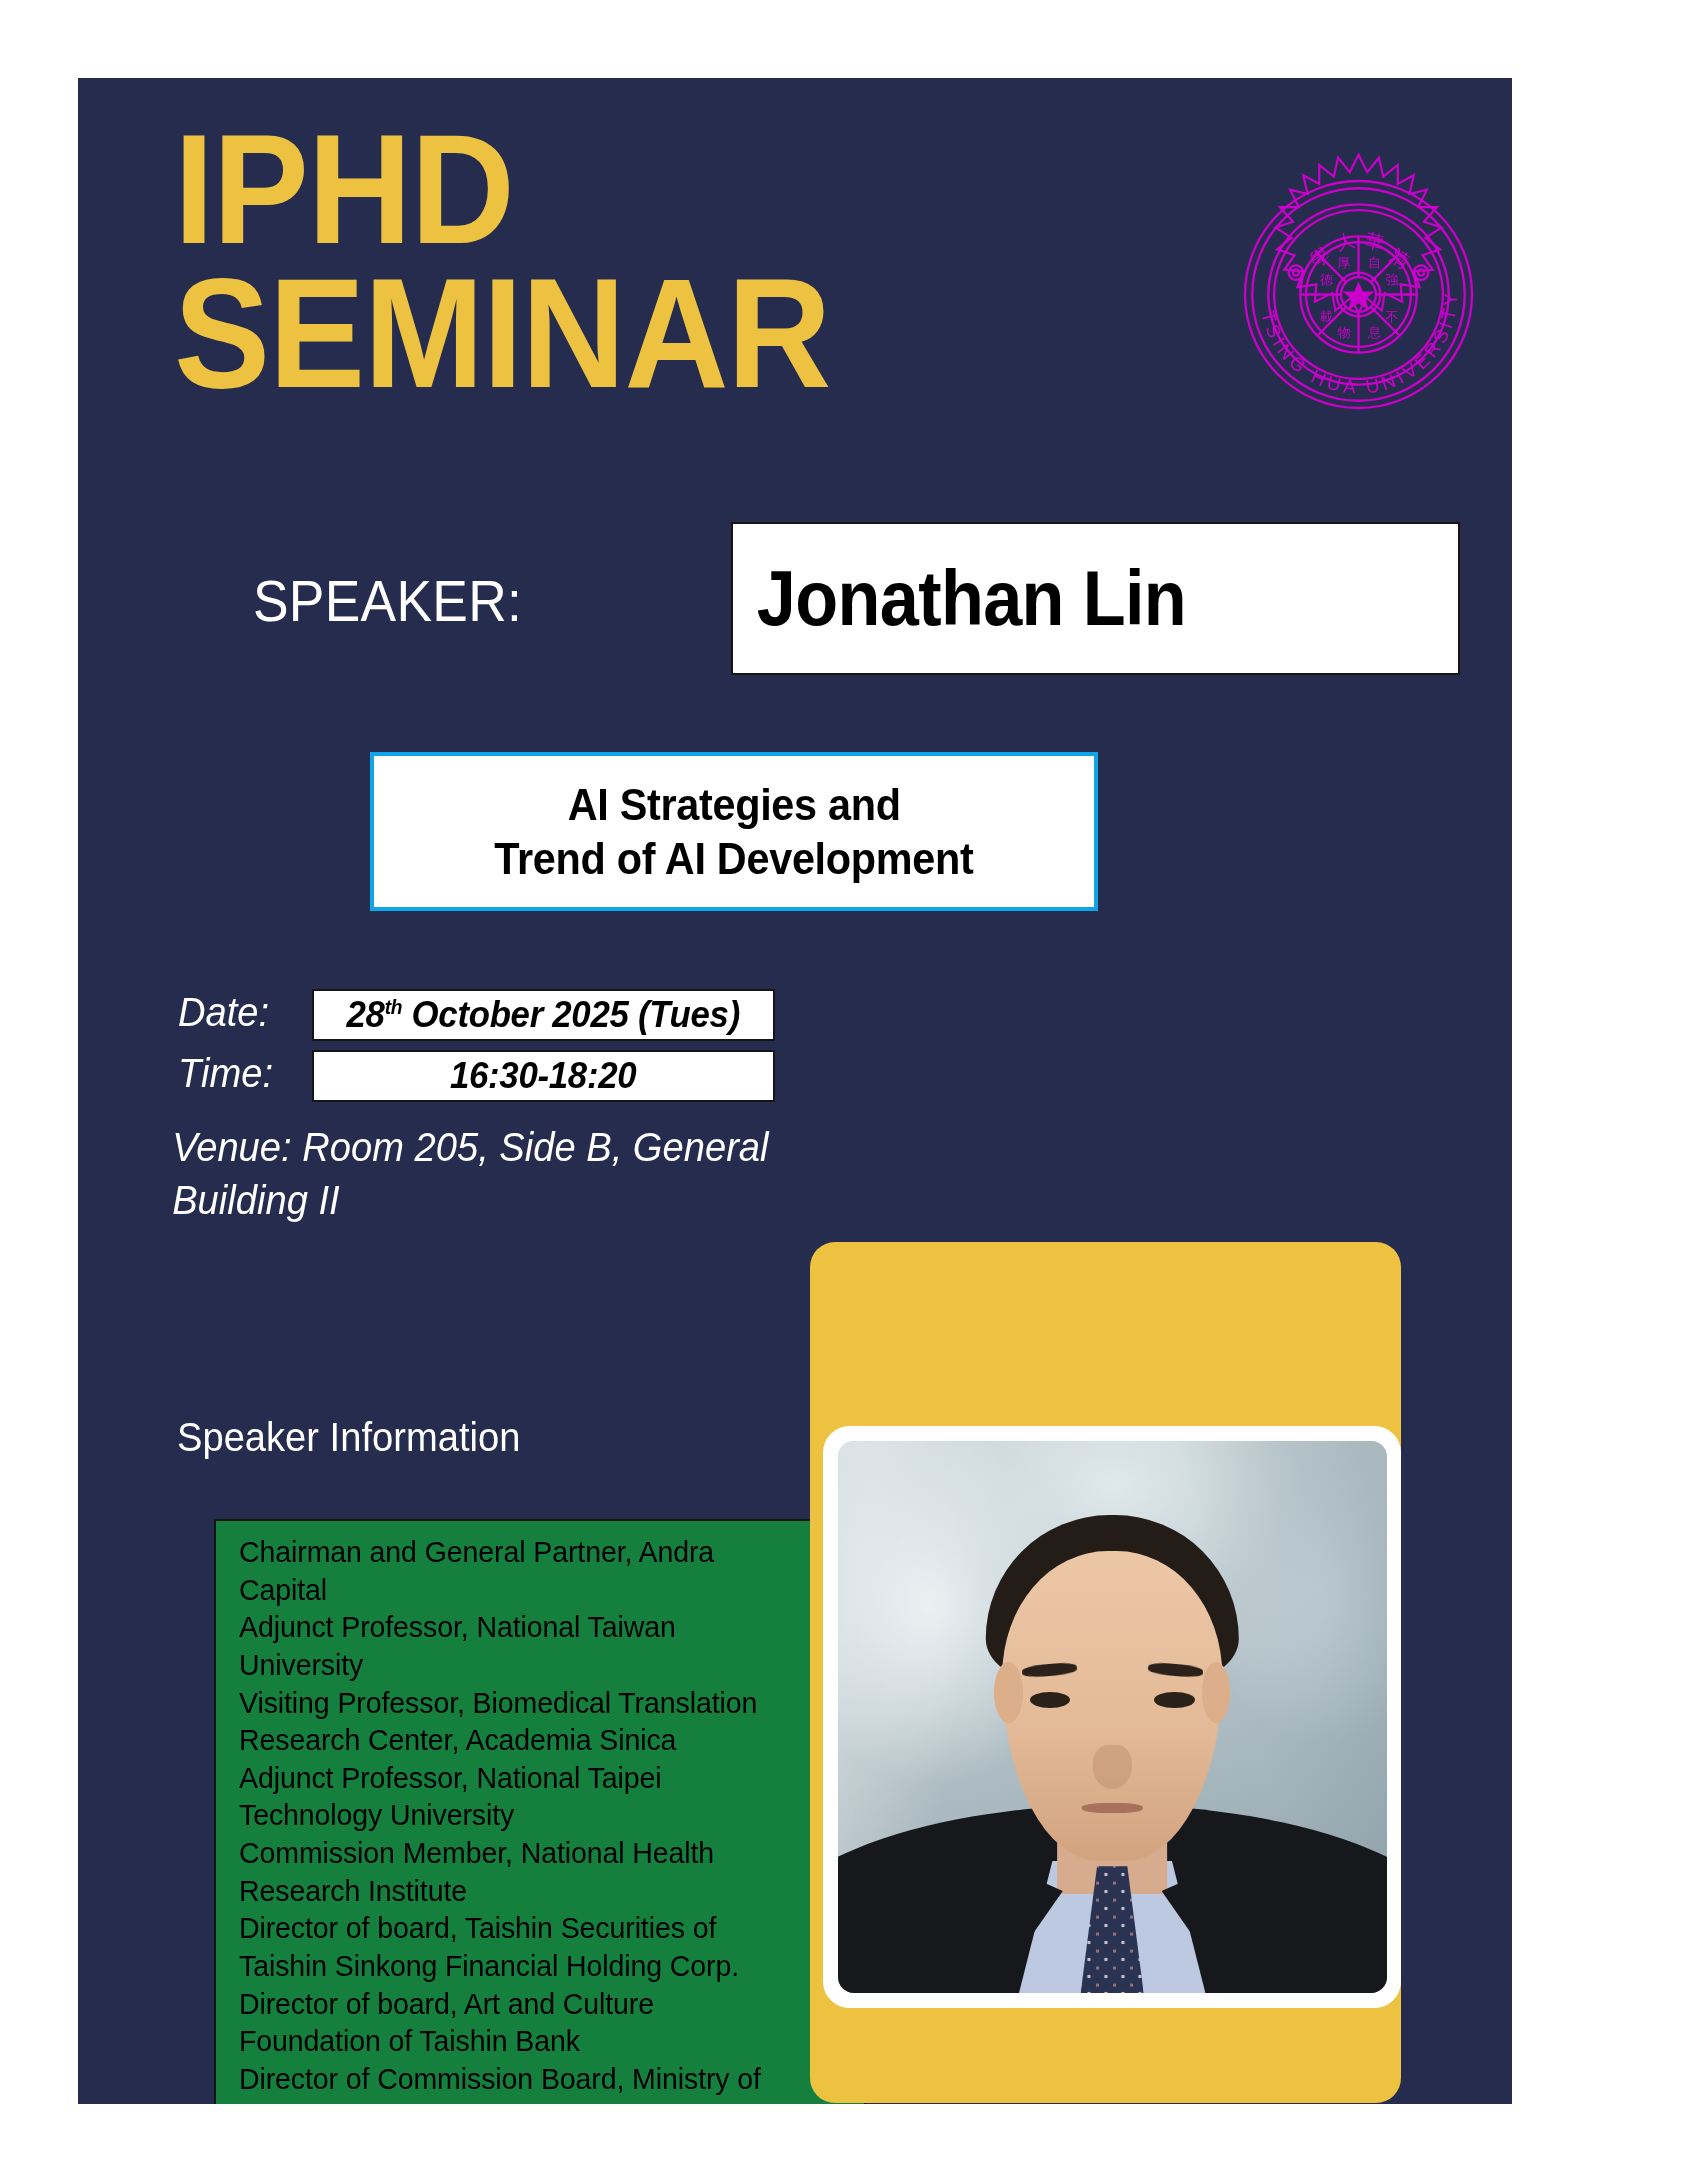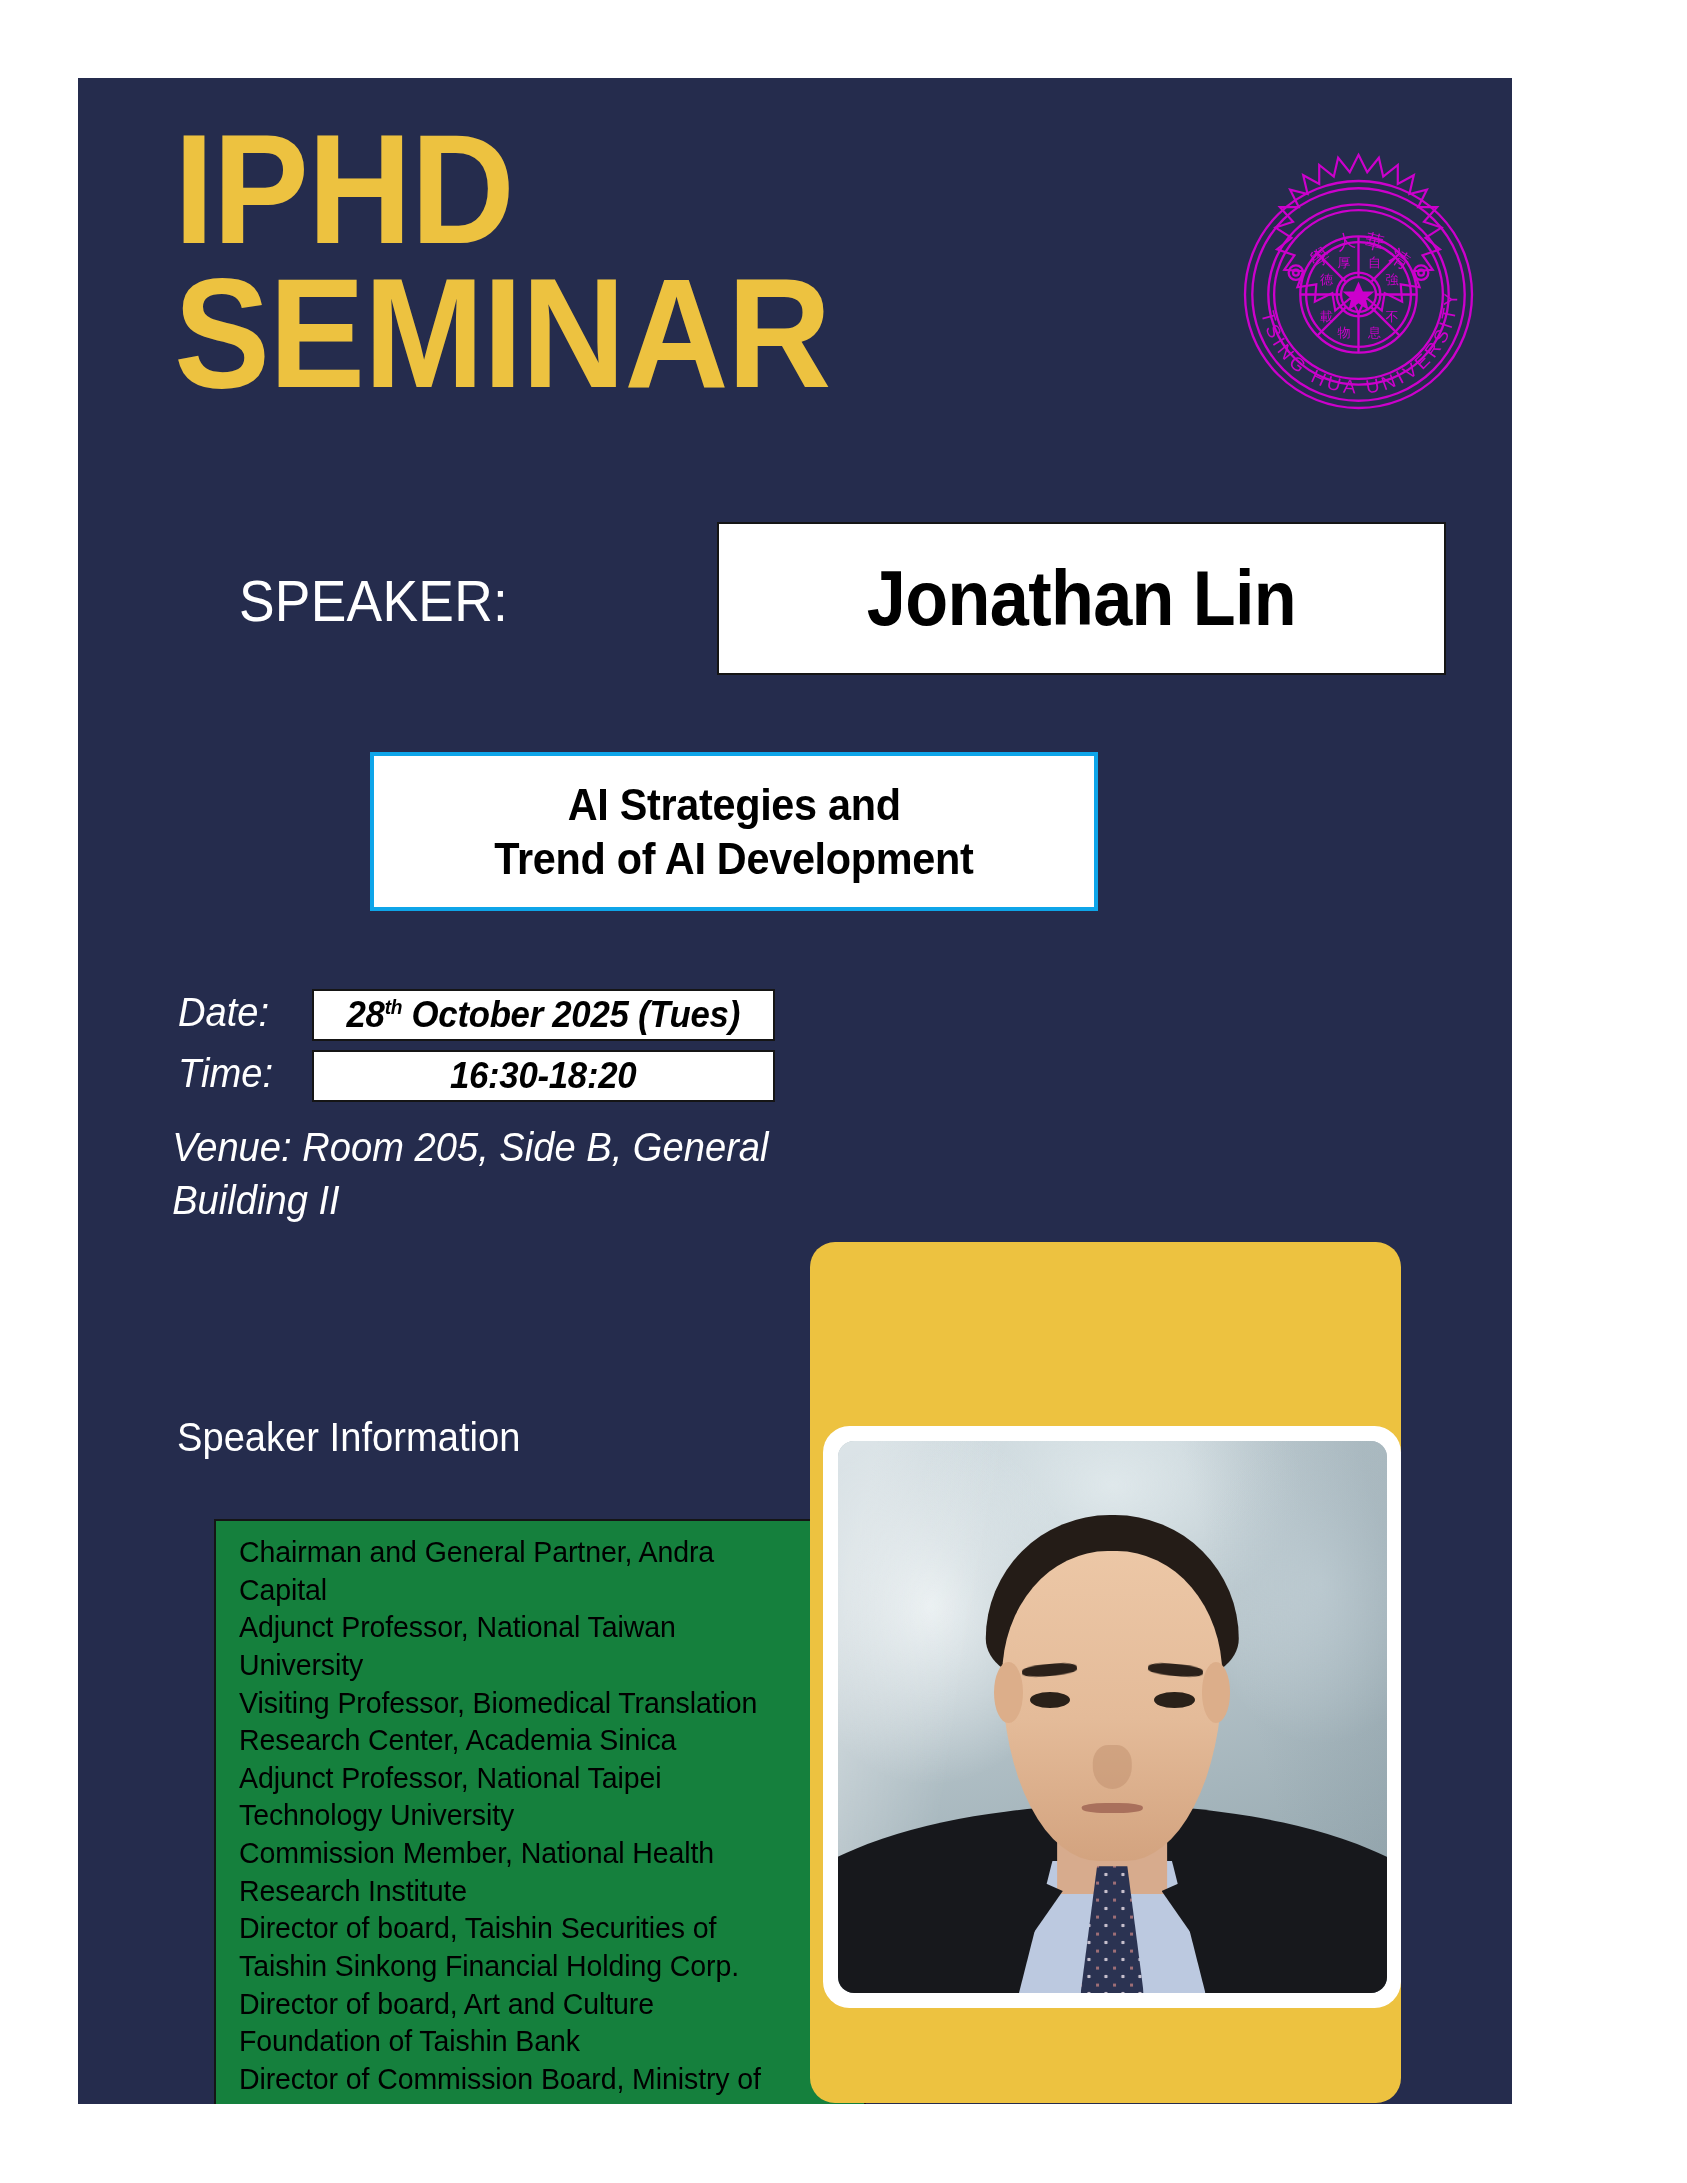--- a/index.html
+++ b/index.html
@@ -41,41 +41,41 @@
   
   .seal{
     position:absolute;
     left:1135px;top:71px;
     width:291px;height:291px;
   }
   .seal svg{display:block;width:100%;height:100%;}
   
   .speaker-row{
     position:absolute;
-    left:82px;top:437px;
+    left:96px;top:437px;
     width:1310px;height:159px;
   }
   .speaker-label{
     position:absolute;
     left:79px;top:52px;
     color:#ffffff;
     font-size:58px;
     font-weight:400;
     letter-spacing:0.3px;
     transform:scaleX(0.92);
     transform-origin:left top;
   }
   .name-box{
     position:absolute;
     left:557px;top:6.6px;
     width:729px;height:153px;
     background:#ffffff;
     border:2px solid #151515;
     box-sizing:border-box;
-    display:flex;align-items:center;justify-content:center;
+    display:flex;align-items:center;justify-content:flex-start;
   }
   .name-text{
     color:#000000;
     font-size:78px;
     font-weight:900;
     letter-spacing:-0.7px;
     transform:scaleX(0.90);
     white-space:nowrap;
   }
   

